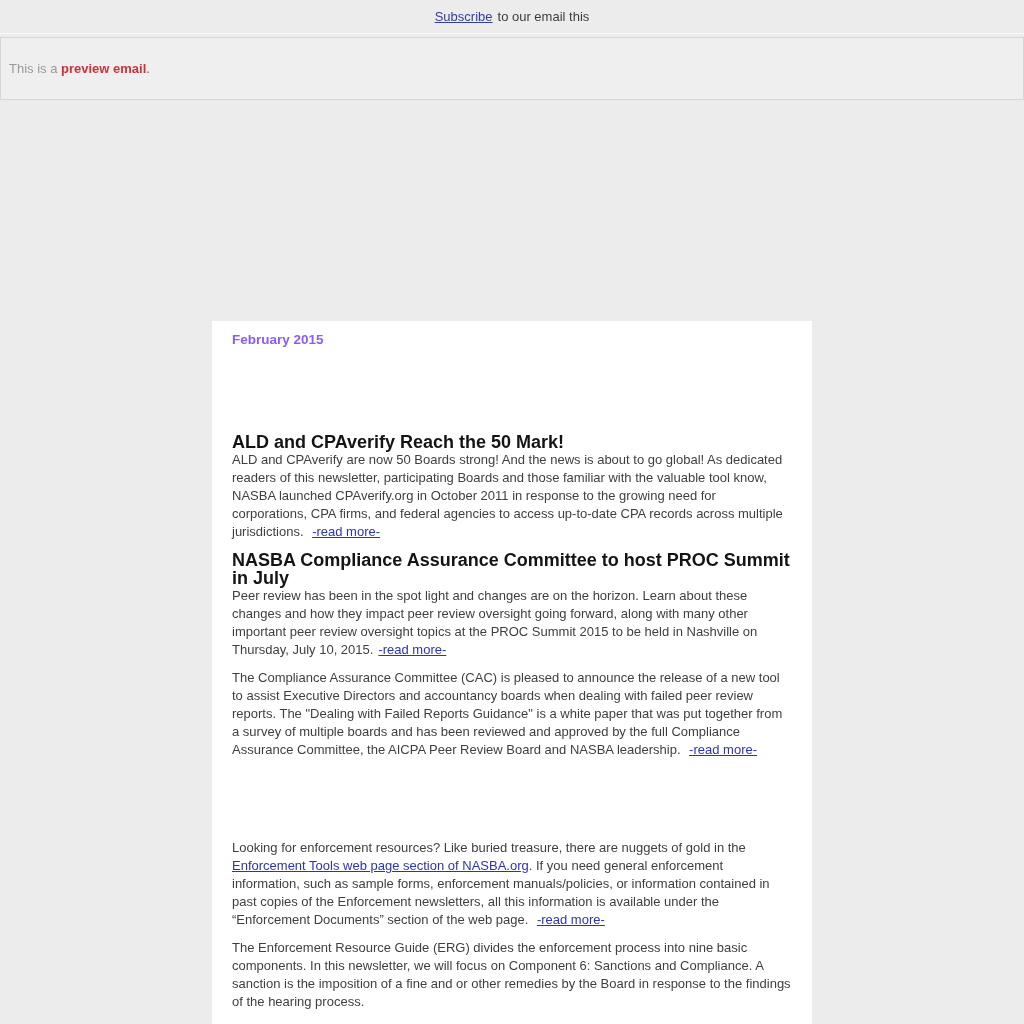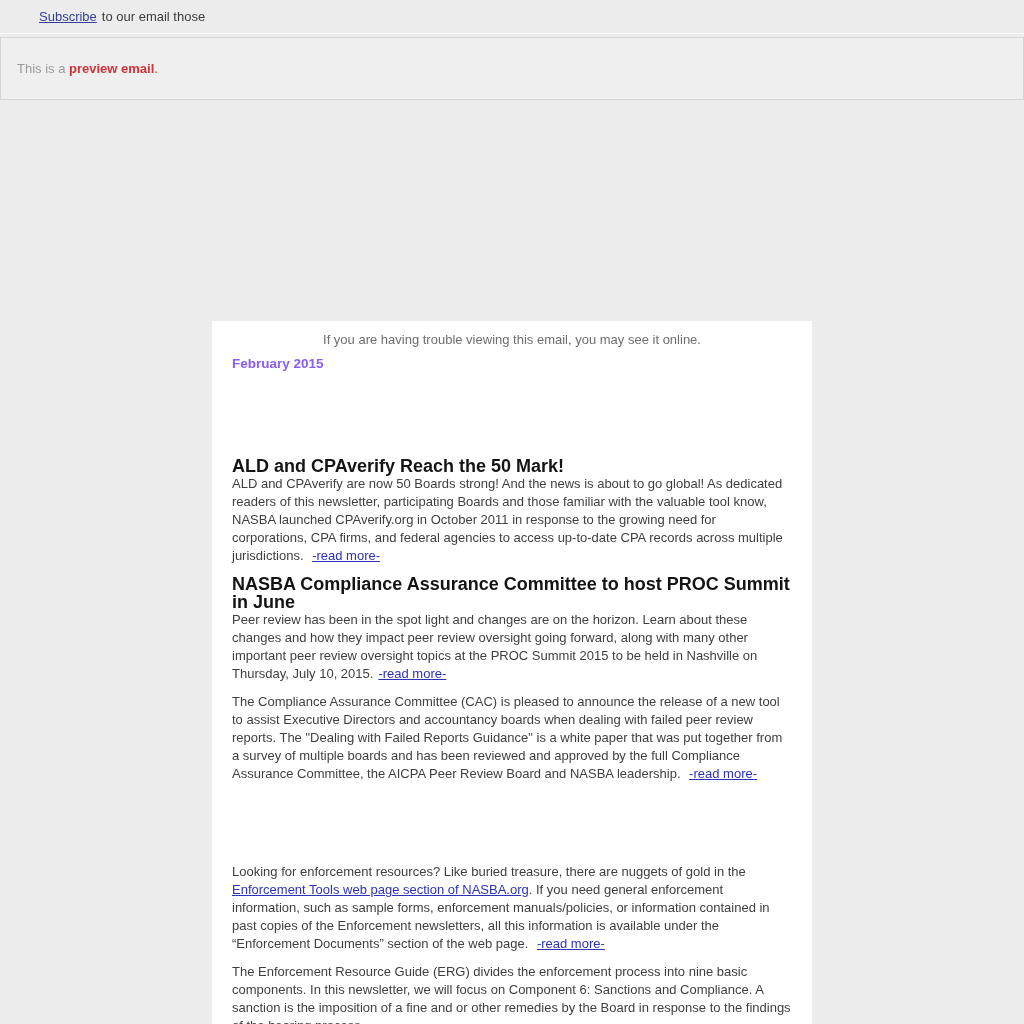--- a/index.html
+++ b/index.html
@@ -8,40 +8,40 @@
     overflow: hidden;
     background: #ececec;
     font-family: "Liberation Sans", sans-serif;
   }
   
   .topbar {
     height: 34px;
     background: #ececec;
     display: flex;
     align-items: center;
+    justify-content: center;
     font-size: 13px;
     color: #3c3c3c;
     border-bottom: 1px solid #f9f9f9;
-    padding-left: 39px;
   }
   .topbar a {
     color: #333f99;
     text-decoration: underline;
     margin-right: 5px;
     cursor: pointer;
   }
   
   .preview-box {
     margin: 3px 0 0 0;
     border: 1px solid #d6d6d6;
     background: #efefef;
     height: 63px;
     display: flex;
     align-items: center;
-    padding: 0 16px;
+    padding: 0 8px;
     font-size: 13px;
   }
   .preview-box .muted { color: #9a9a9a; }
   .preview-box .alert { color: #cb333b; font-weight: bold; }
   .preview-box .alert-dot { color: #cb333b; }
   
   .email-body {
     width: 600px;
     margin: 221px auto 0 auto;
     background: #ffffff;
@@ -80,46 +80,45 @@
     text-decoration: underline;
     cursor: pointer;
   }
   a.readmore { margin-left: 5px; white-space: nowrap; text-align: right; }
 </style>
 </head>
 <body>
 
 <div class="topbar">
   <a>Subscribe</a>
-  <span>to our email those</span>
+  <span>to our email this</span>
 </div>
 
 <div class="preview-box">
   <span>
     <span class="muted">This is a </span><span class="alert">preview email</span><span class="alert-dot">.</span>
   </span>
 </div>
 
 <div class="email-body">
 
-  <div class="trouble-line">If you are having trouble viewing this email, you may see it online.</div>
 
   <div class="issue-date">February 2015</div>
 
   <div class="banner-gap"></div>
 
   <div class="article">
     <h3>ALD and CPAverify Reach the 50 Mark!</h3>
     <p>
       <span>ALD and CPAverify are now 50 Boards strong! And the news is about to go global! As dedicated readers of this newsletter, participating Boards and those familiar with the valuable tool know, NASBA launched CPAverify.org in October 2011 in response to the growing need for corporations, CPA firms, and federal agencies to access up-to-date CPA records across multiple jurisdictions.  </span><a class="readmore">-read more-</a>
     </p>
   </div>
 
   <div class="article">
-    <h3>NASBA Compliance Assurance Committee to host PROC Summit in June</h3>
+    <h3>NASBA Compliance Assurance Committee to host PROC Summit in July</h3>
     <p>
       <span>Peer review has been in the spot light and changes are on the horizon. Learn about these changes and how they impact peer review oversight going forward, along with many other important peer review oversight topics at the PROC Summit 2015 to be held in Nashville on Thursday, July 10, 2015.</span><a class="readmore">-read more-</a>
     </p>
   </div>
 
   <div class="article">
     <p>
       <span>The Compliance Assurance Committee (CAC) is pleased to announce the release of a new tool to assist Executive Directors and accountancy boards when dealing with failed peer review reports. The "Dealing with Failed Reports Guidance" is a white paper that was put together from a survey of multiple boards and has been reviewed and approved by the full Compliance Assurance Committee, the AICPA Peer Review Board and NASBA leadership. </span><a class="readmore">-read more-</a>
     </p>
   </div>

